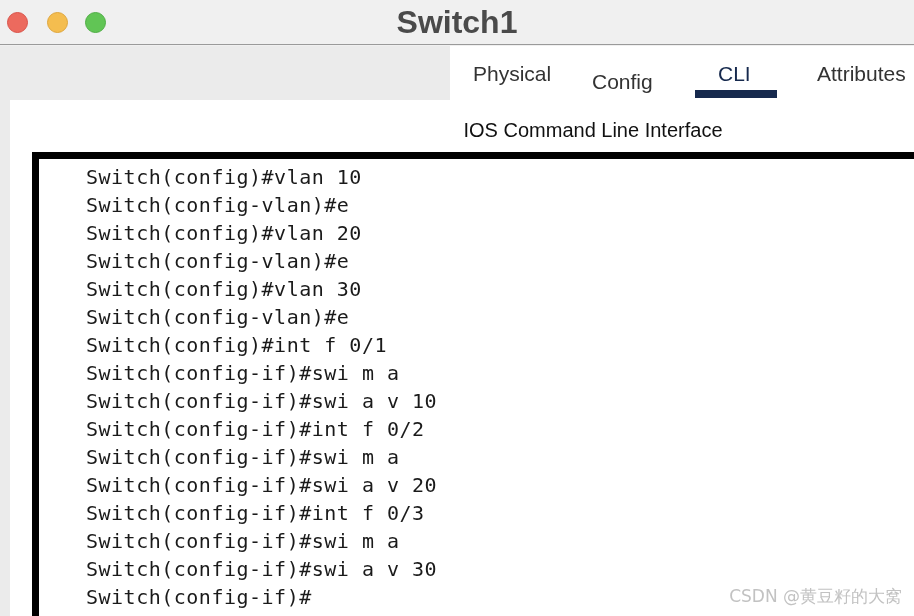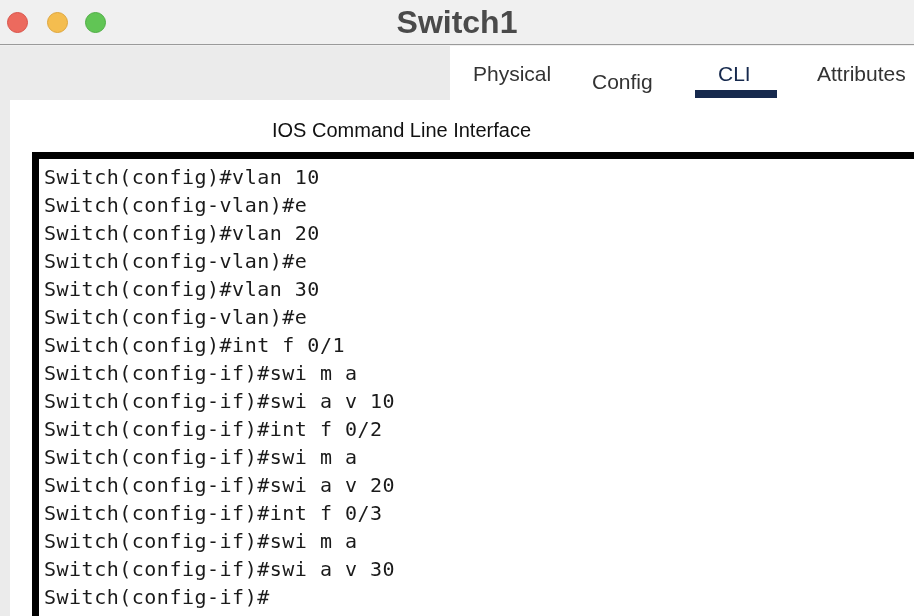--- a/index.html
+++ b/index.html
@@ -120,21 +120,21 @@
     height: 8px;
     background: #16294d;
   }
 
   
   .section-caption {
     position: absolute;
     left: 0;
     top: 119px;
     width: 914px;
-    text-align: left;
+    text-align: center;
     font-size: 20px;
     color: #111111;
     padding-left: 272px;
     box-sizing: border-box;
     white-space: nowrap;
   }
 
   
   .terminal-frame {
     position: absolute;
@@ -163,20 +163,21 @@
     width: 860px;
     font-family: "DejaVu Sans Mono", "Liberation Mono", monospace;
     font-size: 20px;
     line-height: 28px;
     color: #1a1a1a;
     white-space: pre;
     letter-spacing: 0.5px;
   }
   .terminal-text .line {
     height: 28px;
+    margin-left: 42px;
   }
 
   
   .watermark {
     position: absolute;
     right: 12px;
     bottom: 8px;
     font-size: 17px;
     color: #c2c2c2;
     white-space: nowrap;
@@ -208,14 +209,15 @@
     <div class="tab tab-attributes">Attributes</div>
   </div>
   <div class="tab-underline"></div>
 
   <div class="section-caption">IOS Command Line Interface</div>
 
   <div class="terminal-top-rule"></div>
   <div class="terminal-frame"></div>
   <div class="terminal-text"><div class="line">Switch(config)#vlan 10</div><div class="line">Switch(config-vlan)#e</div><div class="line">Switch(config)#vlan 20</div><div class="line">Switch(config-vlan)#e</div><div class="line">Switch(config)#vlan 30</div><div class="line">Switch(config-vlan)#e</div><div class="line">Switch(config)#int f 0/1</div><div class="line">Switch(config-if)#swi m a</div><div class="line">Switch(config-if)#swi a v 10</div><div class="line">Switch(config-if)#int f 0/2</div><div class="line">Switch(config-if)#swi m a</div><div class="line">Switch(config-if)#swi a v 20</div><div class="line">Switch(config-if)#int f 0/3</div><div class="line">Switch(config-if)#swi m a</div><div class="line">Switch(config-if)#swi a v 30</div><div class="line">Switch(config-if)#</div></div>
 
+  <div class="watermark">CSDN @黄豆籽的大窝</div>
 
 </div>
 
 </body></html>

